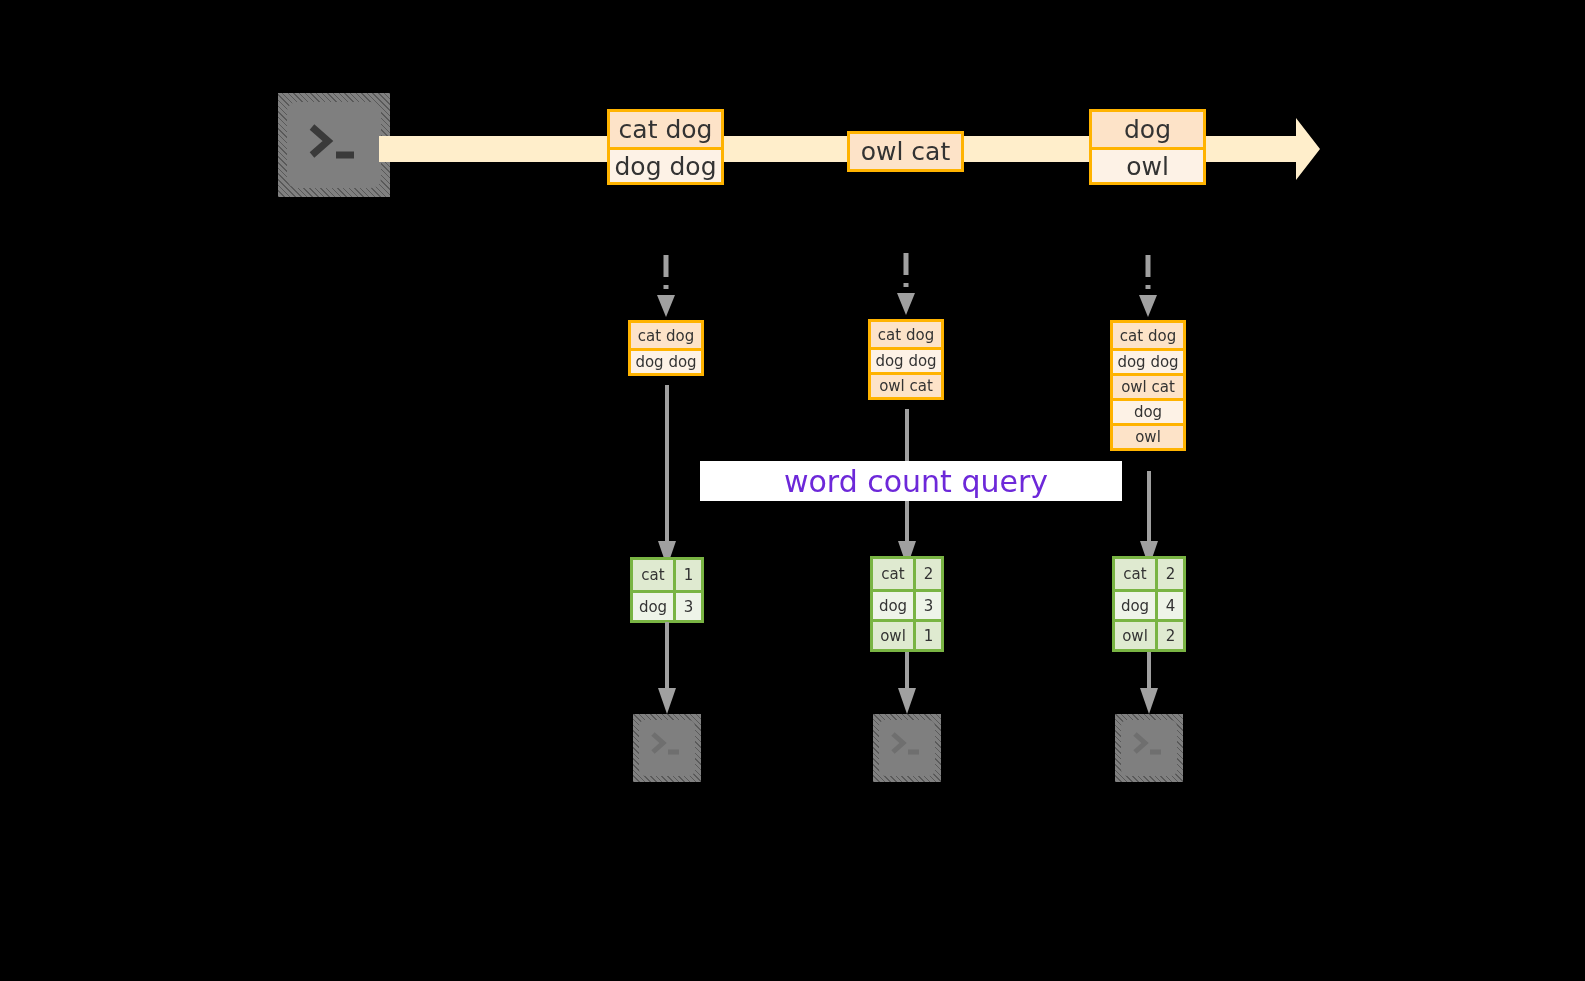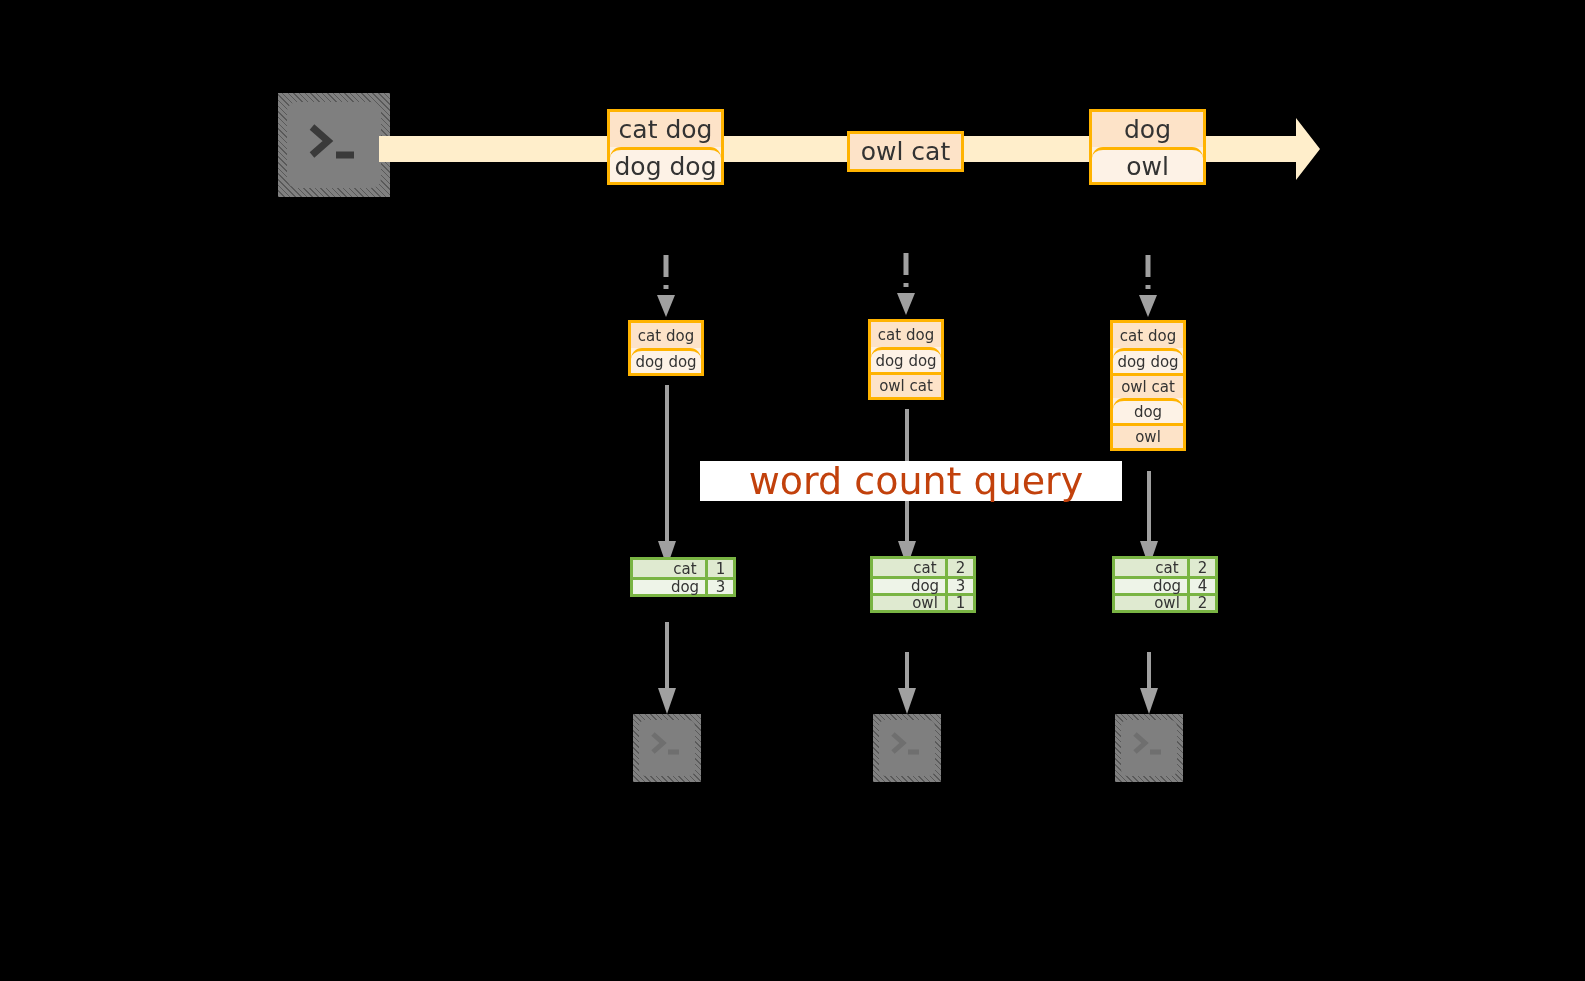--- a/index.html
+++ b/index.html
@@ -70,43 +70,42 @@
   .obox .row {
     box-sizing: border-box;
     display: flex;
     align-items: center;
     justify-content: center;
     color: #333333;
     white-space: nowrap;
   }
   .obox .row + .row { border-top: 3px solid #ffb300; }
   .obox .row.dark { background: #fde3c8; }
-  .obox .row.light { background: #fdf2e6; border-radius: 11px; }
+  .obox .row.light { background: #fdf2e6; }
 
   
   .obox.big { width: 117px; }
   .obox.big .row { height: 35px; font-size: 25px; }
   .obox.big.single .row { height: 35px; }
 
   
   .obox.sm { width: 76px; }
   .obox.sm .row { height: 25px; font-size: 15px; }
 
   
   .gbox {
     position: absolute;
     box-sizing: border-box;
     border: 3px solid #79b443;
     background: #eef4e6;
   }
   .gbox .grow {
     display: flex;
     box-sizing: border-box;
-    height: 17px;
-    padding-left: 32px;
+    height: 30px;
   }
   .gbox .grow + .grow { border-top: 3px solid #79b443; }
   .gbox .grow.dark  { background: #dfead0; }
   .gbox .grow.light { background: #eef4e8; }
   .gbox .c-word {
     box-sizing: border-box;
     width: 43px;
     display: flex; align-items: center; justify-content: center;
     font-size: 15px; color: #333333;
     border-right: 3px solid #79b443;
@@ -128,22 +127,22 @@
     left: 688px;
     top: 461px;
     width: 422px;
     height: 40px;
     background: #ffffff;
     display: flex;
     align-items: center;
     justify-content: center;
   }
   .query-band .qtext {
-    font-size: 38px;
-    color: #c2410c;
+    font-size: 30px;
+    color: #6d28d9;
     white-space: nowrap;
     letter-spacing: 0px;
     padding-left: 10px;
     text-align: center;
   }
 </style>
 </head>
 <body>
 
 <div class="stage">

